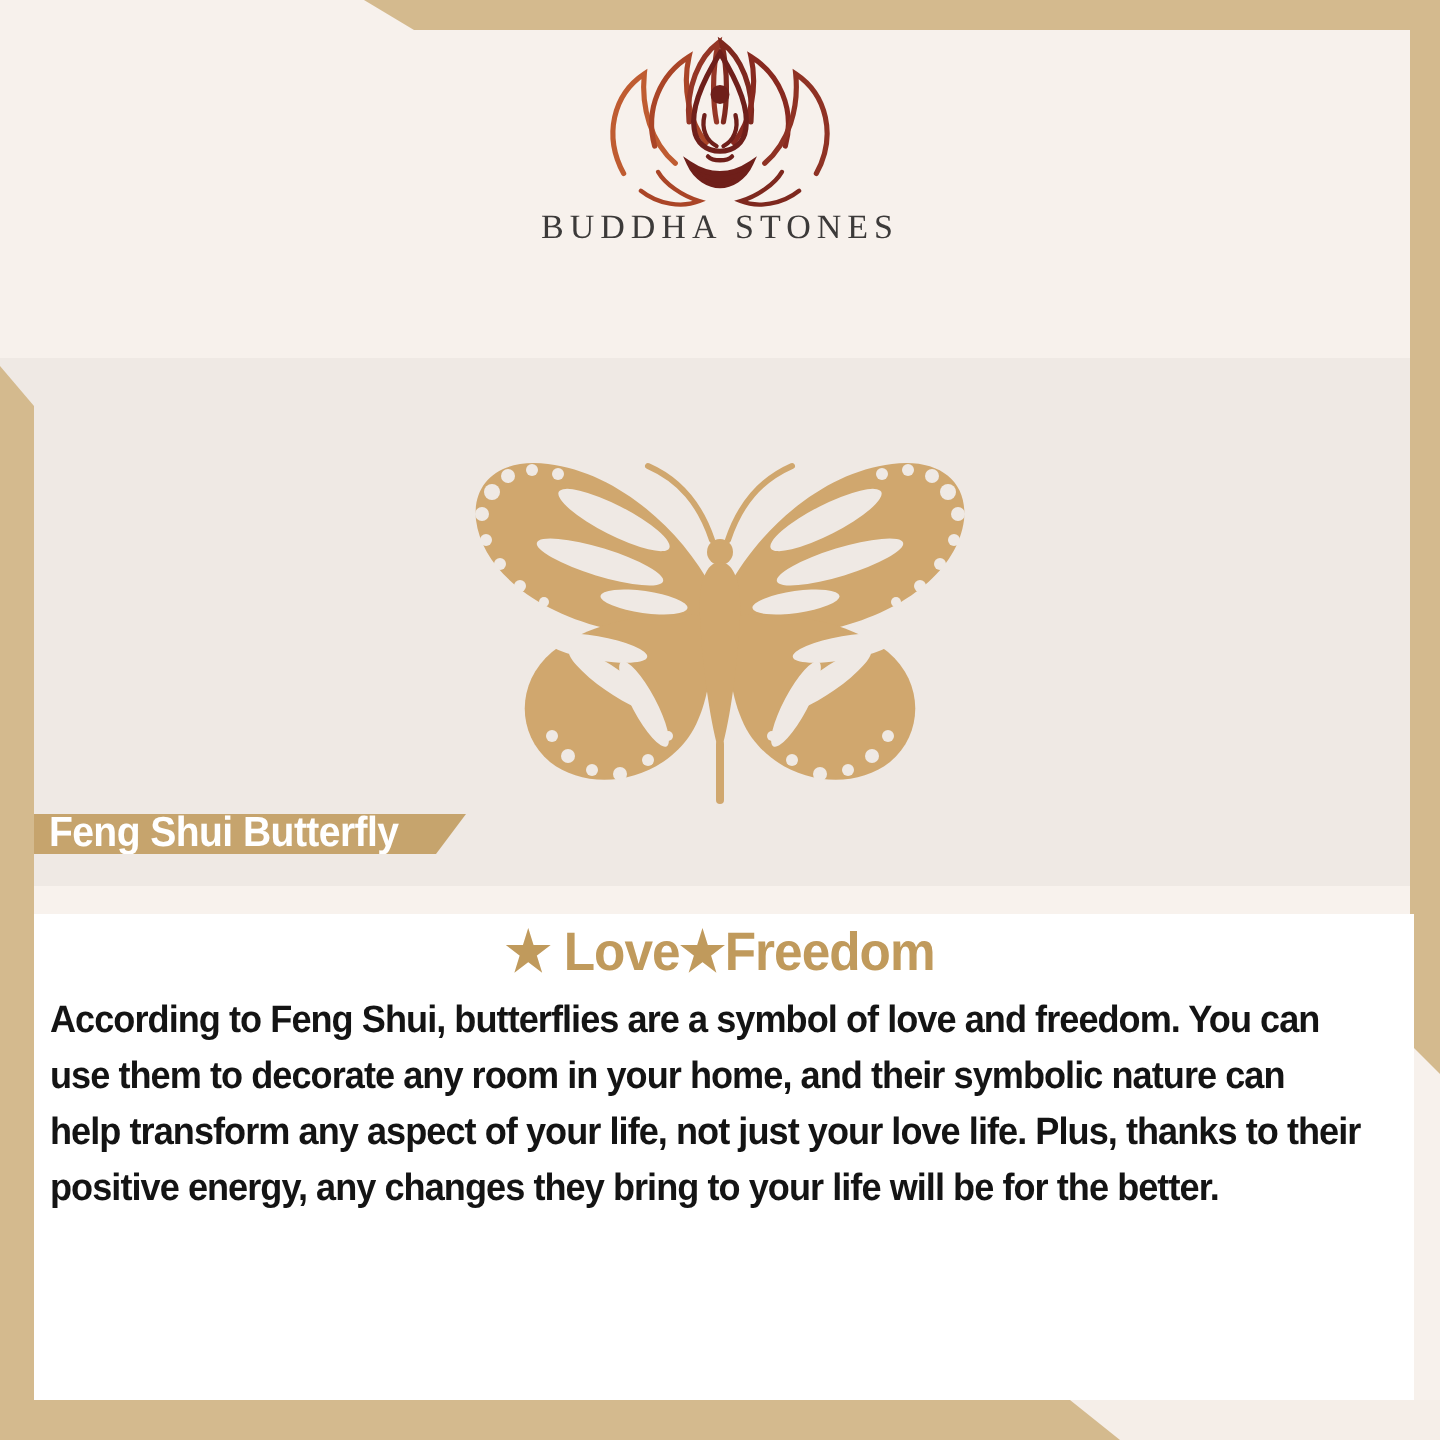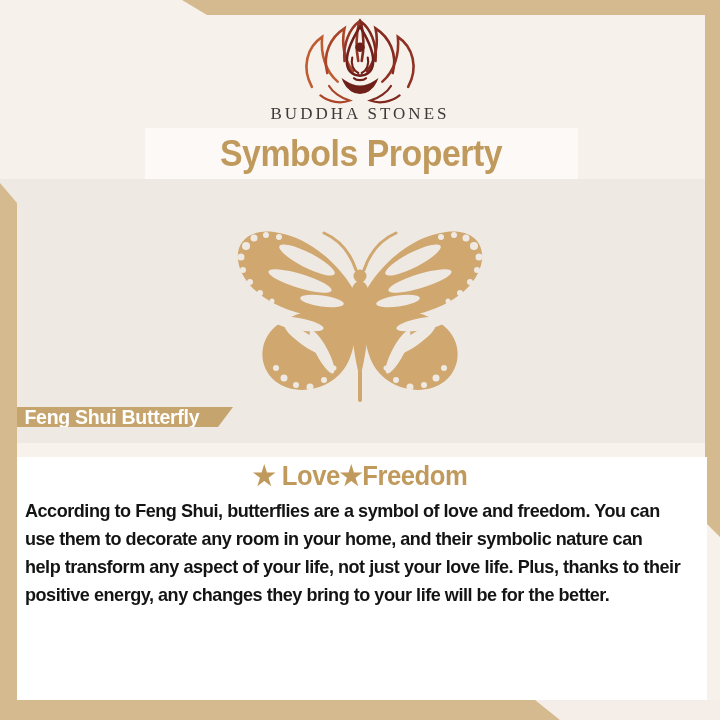--- a/index.html
+++ b/index.html
@@ -87,23 +87,20 @@
         <path stroke-width="3" d="M80,10 C70,26 63,42 65,54 C66,62 72,67 80,67 C88,67 94,62 95,54 C97,42 90,26 80,10 Z"></path>
         <circle cx="80" cy="34" r="5.5" fill="#6f1f1a" stroke="none"></circle>
         <path stroke-width="2.5" d="M71,46 C69,54 72,61 78,64 M89,46 C91,54 88,61 82,64"></path>
         <path stroke-width="3" fill="#6f1f1a" d="M62,74 C66,83 74,87 80,87 C86,87 94,83 98,74 C92,78 86,80 80,80 C74,80 68,78 62,74 Z"></path>
         <path stroke-width="2.5" d="M73,70 C76,73 84,73 87,70"></path>
       </g>
     </svg>
   </div>
   <div class="brand-name">BUDDHA STONES</div>
 
-  <div class="title-banner">
-    <span class="title">Symbols Property</span>
-  </div>
 
   <div class="butterfly">
     <svg width="300" height="205" viewBox="0 0 300 205">
       <defs>
         <g id="halfB">
 
           <path fill="var(--butterfly-gold)" d="M146,86 C130,56 98,28 64,24 C40,21 26,33 28,52 C31,76 56,97 92,106 C116,112 140,105 147,93 Z"></path>
 
           <path fill="var(--butterfly-gold)" d="M143,100 C120,97 86,102 66,118 C48,133 48,159 65,173 C84,188 117,184 134,161 C145,146 148,117 144,103 Z"></path>
 

